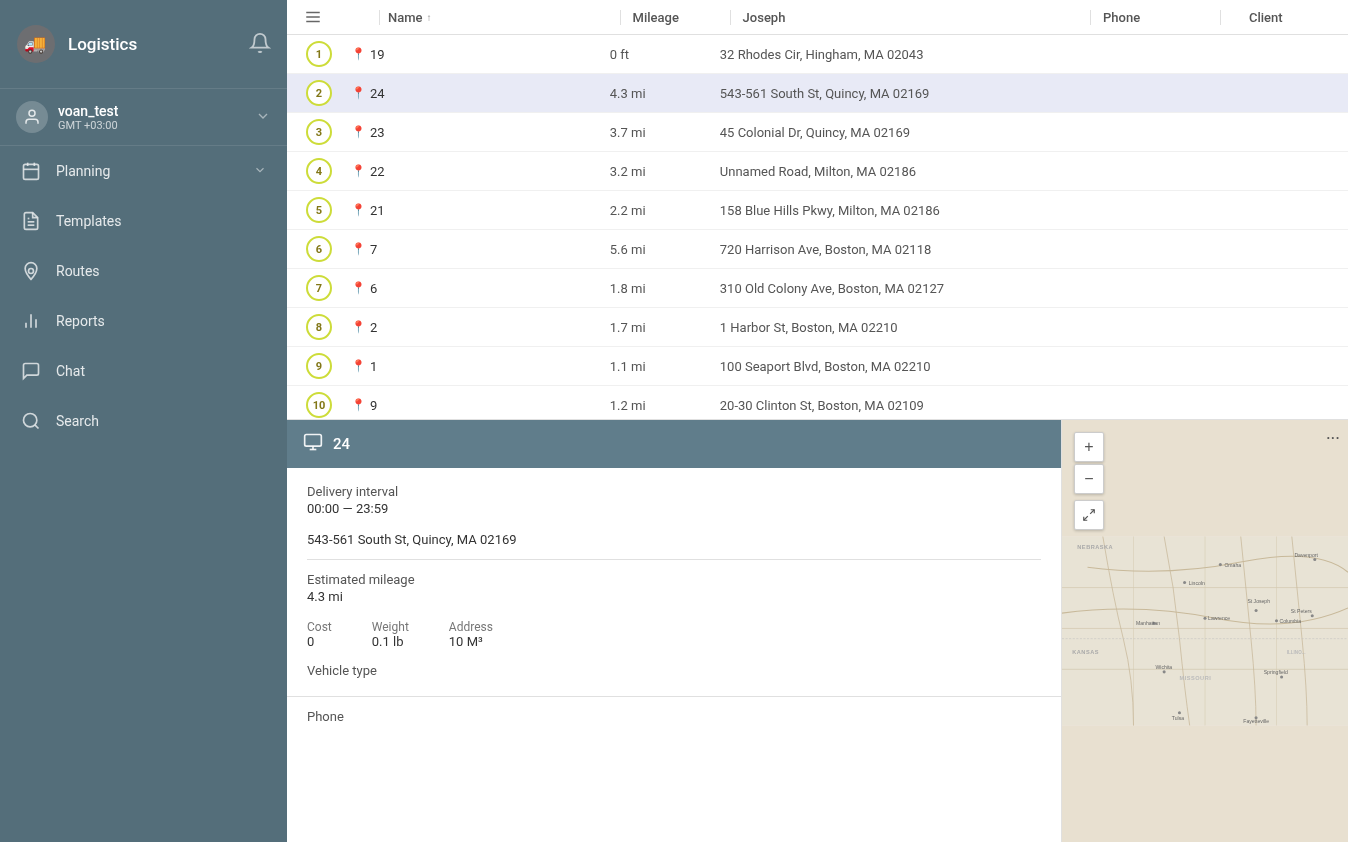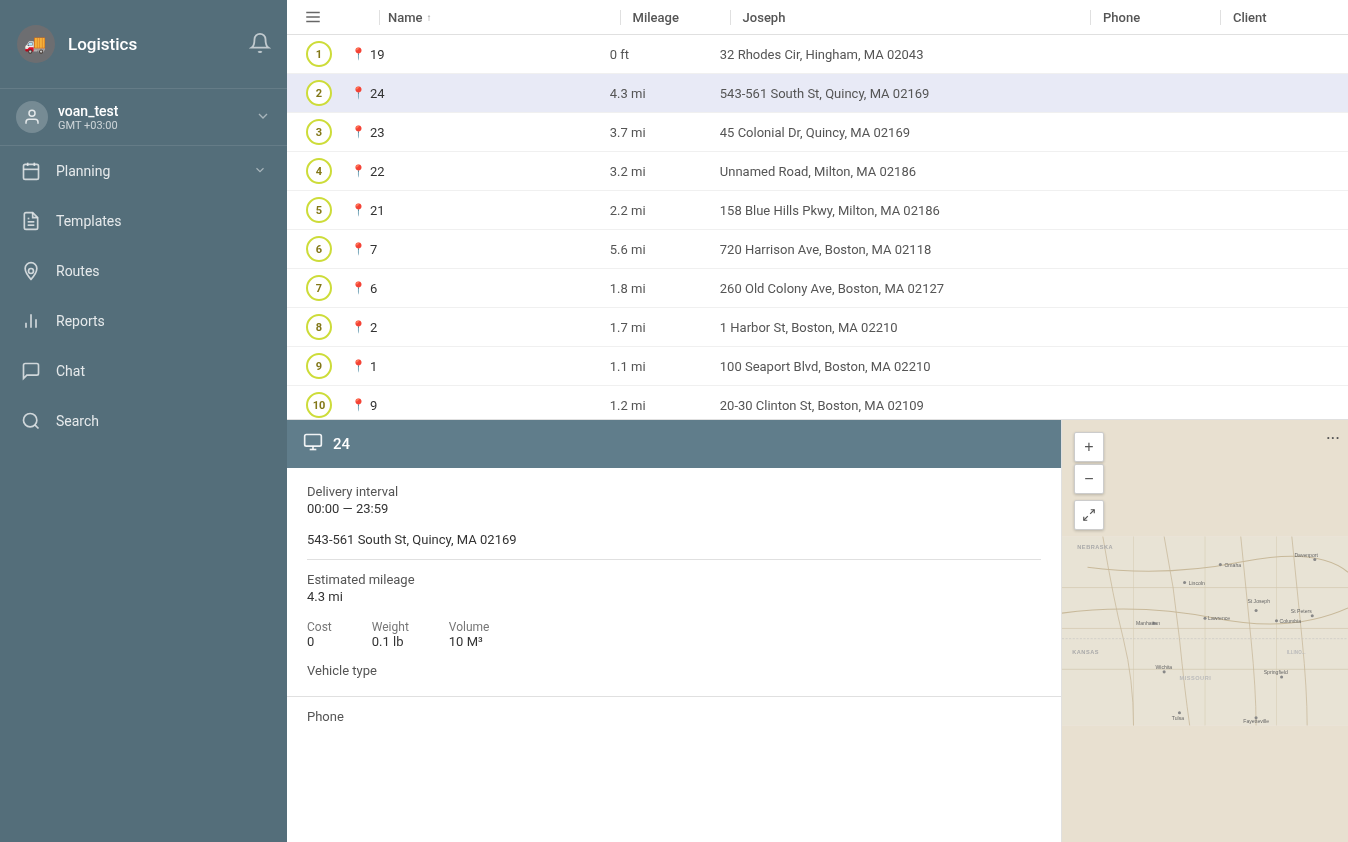--- a/index.html
+++ b/index.html
@@ -98,21 +98,21 @@
       position: sticky;
       top: 0;
       z-index: 10;
     }
     .th-menu { width: 36px; flex-shrink: 0; display: flex; align-items: center; justify-content: center; }
     .th-num { width: 48px; flex-shrink: 0; }
     .th-name { flex: 2; padding-left: 8px; font-weight: 500; color: #555; border-left: 1px solid #e0e0e0; display: flex; align-items: center; gap: 4px; }
     .th-mileage { width: 110px; flex-shrink: 0; padding-left: 12px; font-weight: 500; color: #555; border-left: 1px solid #e0e0e0; }
     .th-address { flex: 3; padding-left: 12px; font-weight: 500; color: #555; border-left: 1px solid #e0e0e0; }
     .th-phone { width: 130px; flex-shrink: 0; padding-left: 12px; font-weight: 500; color: #555; border-left: 1px solid #e0e0e0; }
-    .th-client { width: 120px; flex-shrink: 0; padding-left: 12px; font-weight: 500; color: #555; border-left: 1px solid #e0e0e0; }
+    .th-client { width: 120px; flex-shrink: 0; padding-left: 28px; font-weight: 500; color: #555; border-left: 1px solid #e0e0e0; }
 
     .table-row {
       display: flex;
       align-items: center;
       padding: 6px 8px;
       border-bottom: 1px solid #f0f0f0;
       min-height: 36px;
     }
     .table-row.selected { background: #e8eaf6; }
     .row-num { width: 48px; flex-shrink: 0; display: flex; align-items: center; justify-content: center; }
@@ -440,21 +440,21 @@
   </div>
         <div class="table-row">
     <div class="row-num">
       <div class="stop-badge">7</div>
     </div>
     <div class="row-name">
       <span class="pin-icon">📍</span>
       <span>6</span>
     </div>
     <div class="row-mileage">1.8 mi</div>
-    <div class="row-address">260 Old Colony Ave, Boston, MA 02127</div>
+    <div class="row-address">310 Old Colony Ave, Boston, MA 02127</div>
     <div class="row-phone"></div>
     <div class="row-client"></div>
   </div>
         <div class="table-row">
     <div class="row-num">
       <div class="stop-badge">8</div>
     </div>
     <div class="row-name">
       <span class="pin-icon">📍</span>
       <span>2</span>
@@ -520,21 +520,21 @@
         <div class="detail-metrics">
           <div class="detail-metric">
             <div class="detail-metric-label">Cost</div>
             <div class="detail-metric-value">0</div>
           </div>
           <div class="detail-metric">
             <div class="detail-metric-label">Weight</div>
             <div class="detail-metric-value">0.1 lb</div>
           </div>
           <div class="detail-metric">
-            <div class="detail-metric-label">Volume</div>
+            <div class="detail-metric-label">Address</div>
             <div class="detail-metric-value">10 M³</div>
           </div>
         </div>
         <div style="margin-top:14px;">
           <div class="detail-label">Vehicle type</div>
         </div>
       </div>
       <div class="detail-phone-section">
         <div class="detail-label">Phone</div>
       </div>

